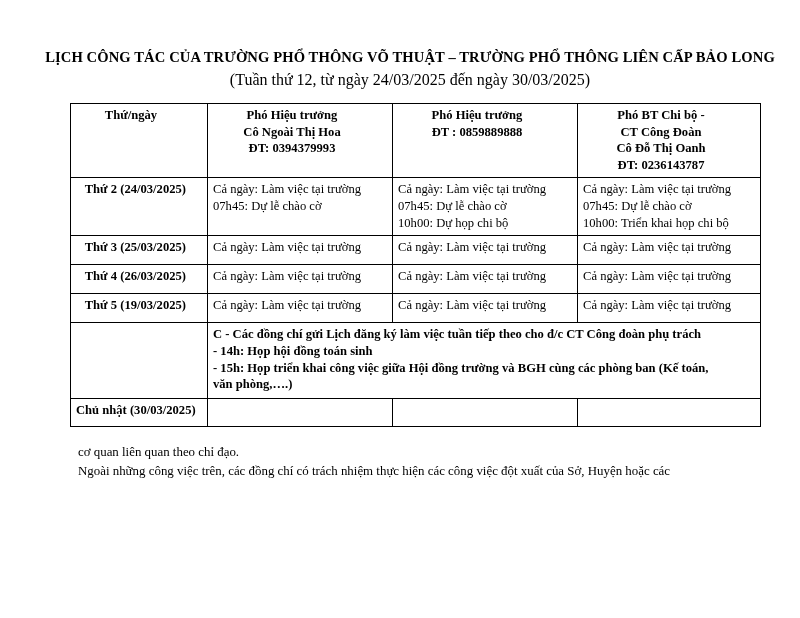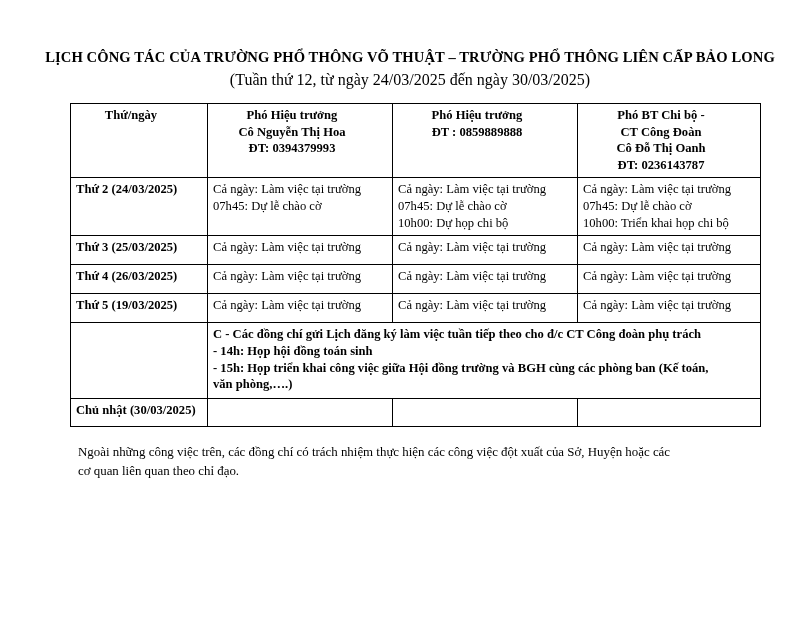--- a/index.html
+++ b/index.html
@@ -73,21 +73,21 @@
     vertical-align: middle;
     height: 62px;
     padding: 4px 4px;
     font-size: 12.8px;
     line-height: 1.30;
   }
   thead th .hline { display: block; white-space: nowrap; }
 
   
   td.day {
-    text-align: left;
+    text-align: right;
     font-weight: bold;
     vertical-align: middle;
     white-space: nowrap;
     font-size: 12.6px;
   }
 
   td.task {
     text-align: left;
     vertical-align: top;
   }
@@ -135,21 +135,21 @@
         <col class="c-p2">
         <col class="c-p3">
       </colgroup>
       <thead>
         <tr>
           <th>
             <span class="hline">Thứ/ngày</span>
           </th>
           <th>
             <span class="hline">Phó Hiệu trưởng</span>
-            <span class="hline">Cô Nguyễn Thị Hoa</span>
+            <span class="hline">Cô Ngoài Thị Hoa</span>
             <span class="hline">ĐT: 0394379993</span>
           </th>
           <th>
             <span class="hline">Phó Hiệu trưởng</span>
             <span class="hline">ĐT : 0859889888</span>
           </th>
           <th>
             <span class="hline">Phó BT Chi bộ -</span>
             <span class="hline">CT Công Đoàn</span>
             <span class="hline">Cô Đỗ Thị Oanh</span>
@@ -239,17 +239,17 @@
           <td class="task">
             <span class="line"></span>
           </td>
         </tr>
 
       </tbody>
     </table>
   </div>
 
   <div class="footer-note">
+    <span class="fline">cơ quan liên quan theo chỉ đạo.</span>
     <span class="fline">Ngoài những công việc trên, các đồng chí có trách nhiệm thực hiện các công việc đột xuất của Sở, Huyện hoặc các</span>
-    <span class="fline">cơ quan liên quan theo chỉ đạo.</span>
   </div>
 
 </div>
 
 </body></html>

